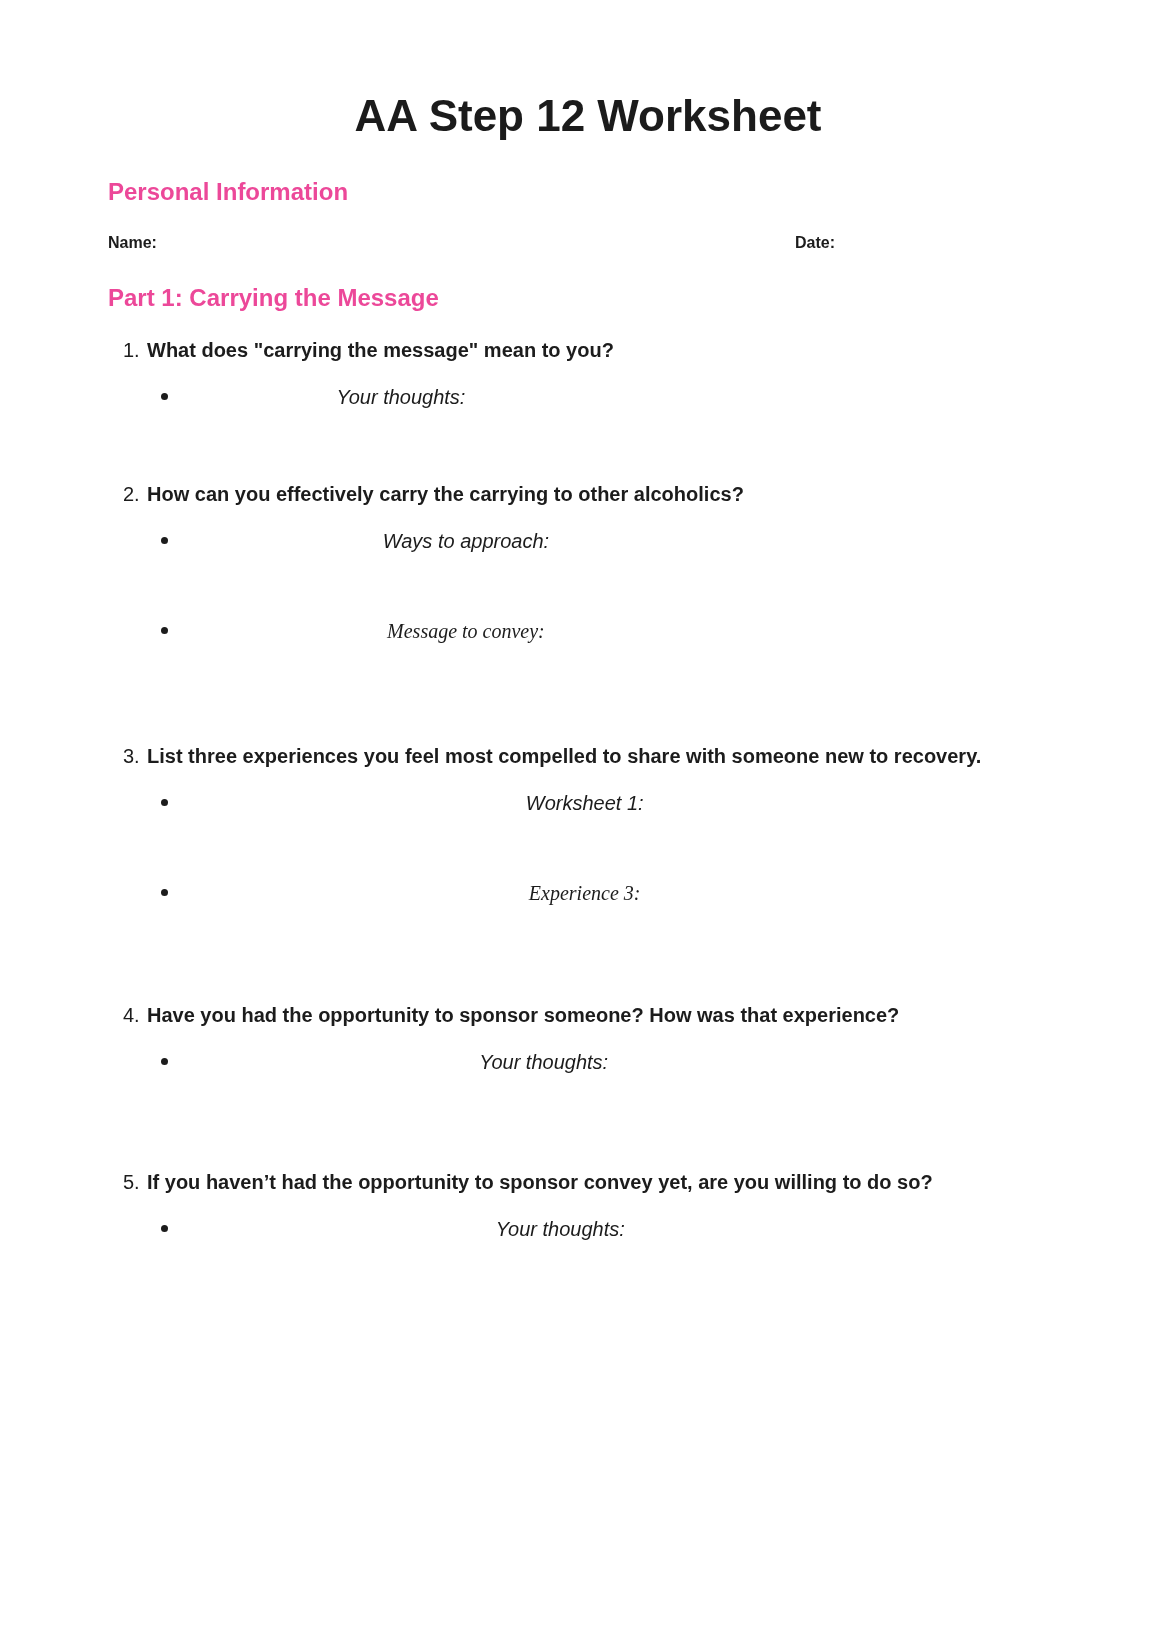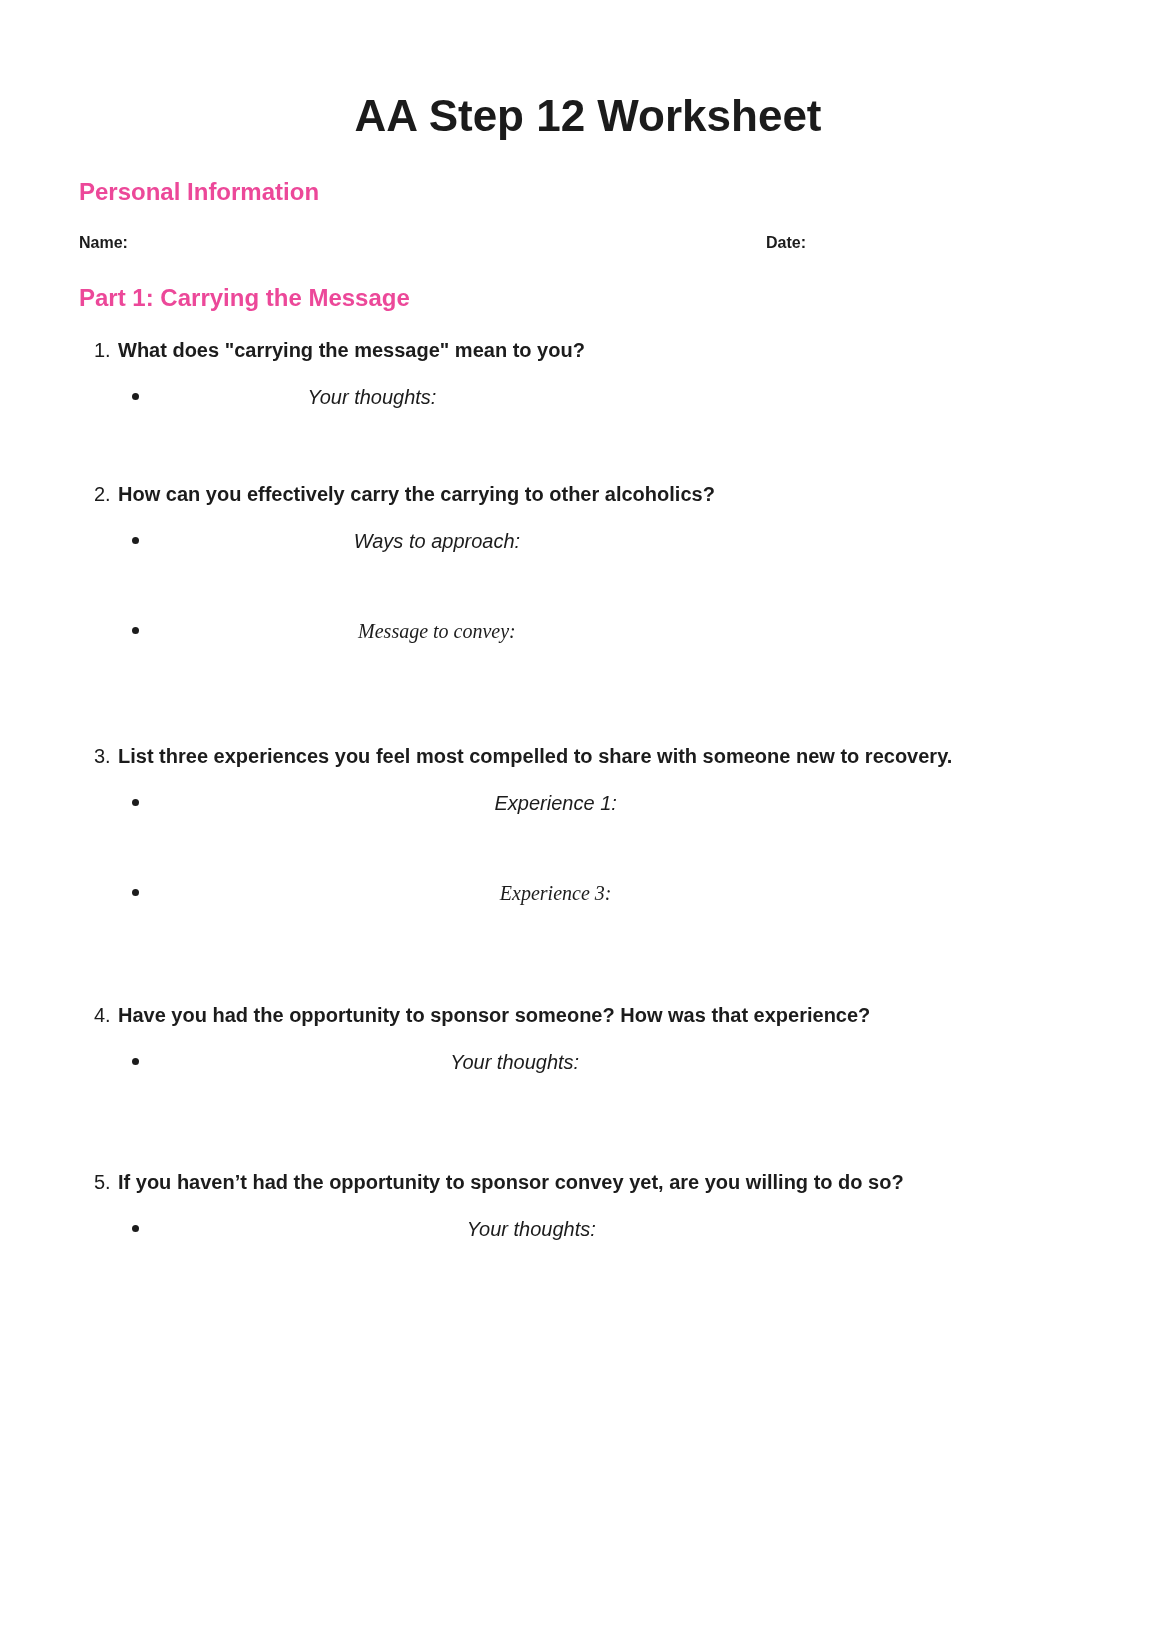--- a/index.html
+++ b/index.html
@@ -14,21 +14,21 @@
     color: #1c1c1c;
     -webkit-font-smoothing: antialiased;
   }
   .page {
     width: 1176px;
     height: 1630px;
     background: #ffffff;
     overflow: hidden;
   }
   .content {
-    padding: 0 79px;
+    padding: 0 108px;
   }
   .doc-title {
     font-size: 44px;
     line-height: 48px;
     font-weight: bold;
     text-align: center;
     margin: 92px 0 0 0;
     color: #1b1b1b;
   }
   .section-heading {
@@ -133,21 +133,21 @@
           <li><span class="bullet-dot"></span><span>Message to convey:</span></li>
         </ul>
       </div>
     </div>
 
     <div class="question q3">
       <div class="q-num">3.</div>
       <div class="q-body">
         <div class="q-text">List three experiences you feel most compelled to share with someone new to recovery.</div>
         <ul class="bullets">
-          <li><span class="bullet-dot"></span><span>Experience 1:</span></li>
+          <li><span class="bullet-dot"></span><span>Worksheet 1:</span></li>
           <li><span class="bullet-dot"></span><span>Experience 3:</span></li>
         </ul>
       </div>
     </div>
 
     <div class="question q4">
       <div class="q-num">4.</div>
       <div class="q-body">
         <div class="q-text">Have you had the opportunity to sponsor someone? How was that experience?</div>
         <ul class="bullets">

